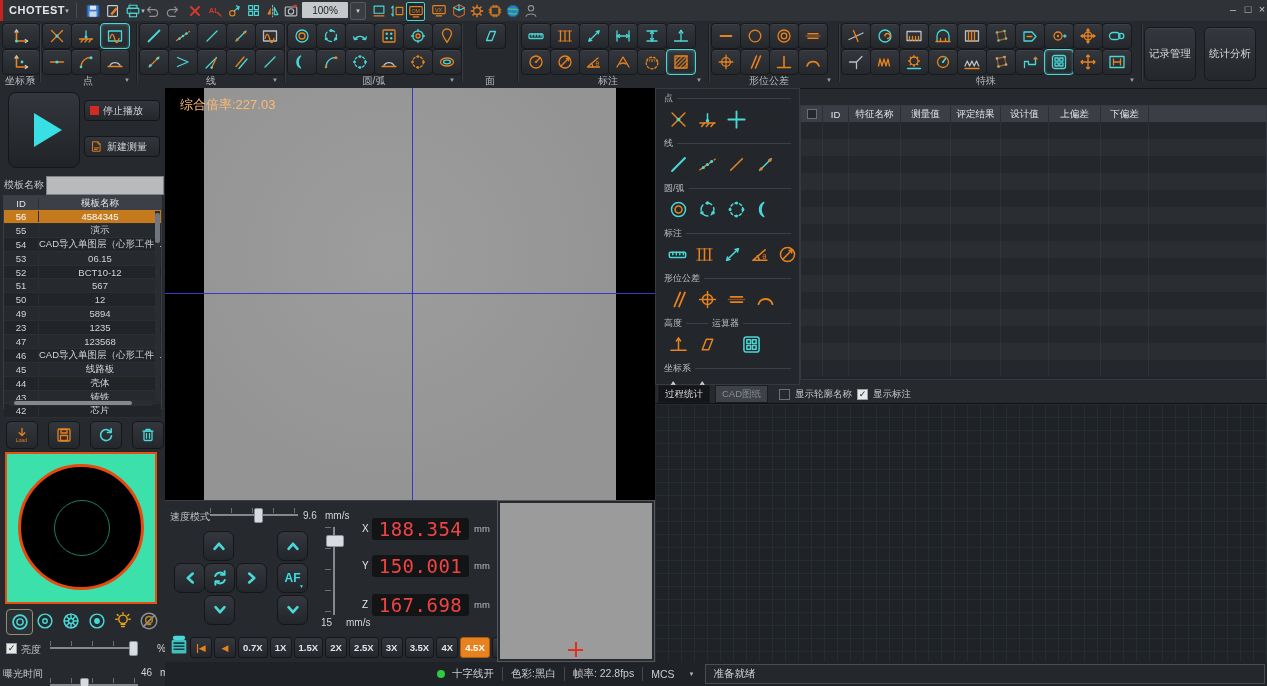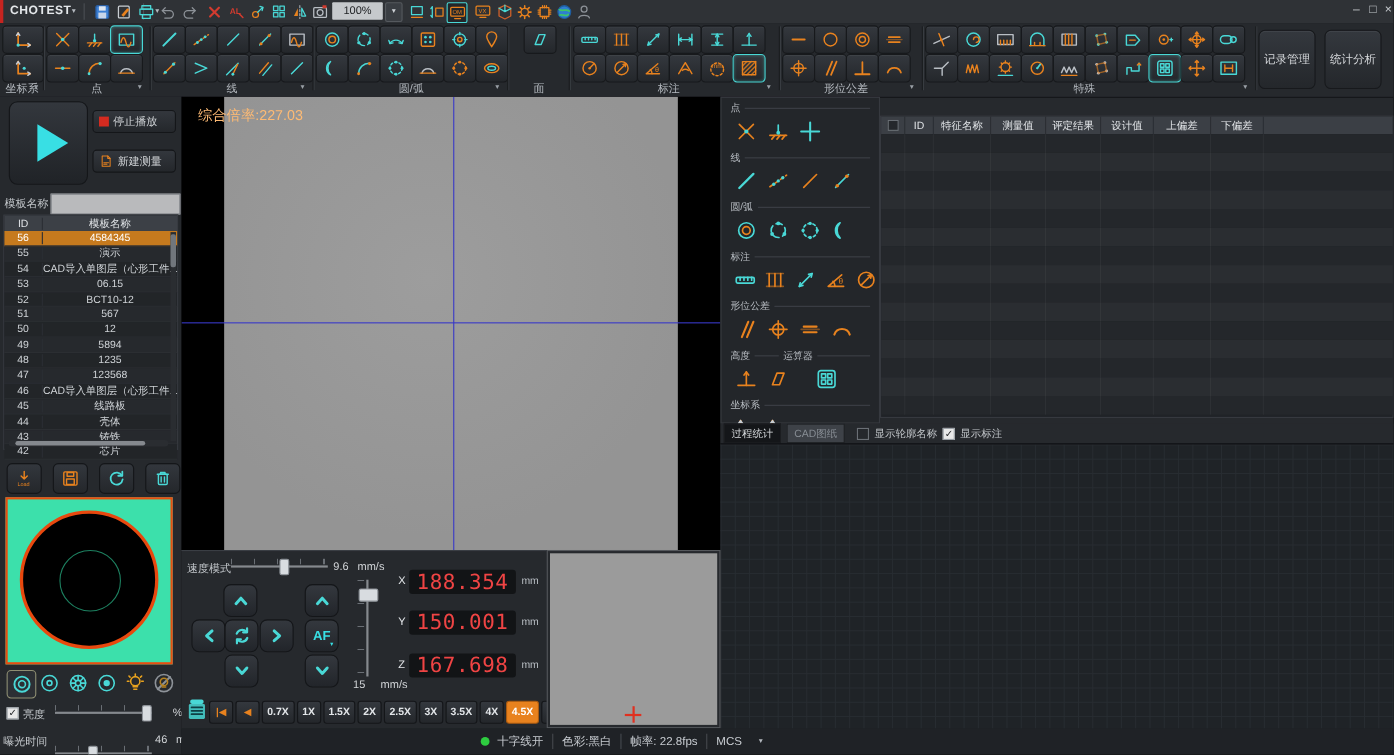--- a/index.html
+++ b/index.html
@@ -823,21 +823,21 @@
           </div>
           <div class="trow">
             <span class="c1">50</span>
             <span class="c2">12</span>
           </div>
           <div class="trow">
             <span class="c1">49</span>
             <span class="c2">5894</span>
           </div>
           <div class="trow">
-            <span class="c1">48</span>
+            <span class="c1">23</span>
             <span class="c2">1235</span>
           </div>
           <div class="trow">
             <span class="c1">47</span>
             <span class="c2">123568</span>
           </div>
           <div class="trow">
             <span class="c1">46</span>
             <span class="c2">CAD导入单图层（心形工件...</span>
           </div>
@@ -1514,15 +1514,18 @@
     <div style="width:272px;"></div>
     <div class="dot"></div>
     <span>十字线开</span>
     <div class="ssep"></div>
     <span>色彩:黑白</span>
     <div class="ssep"></div>
     <span>帧率: 22.8fps</span>
     <div class="ssep"></div>
     <span>MCS</span>
     <span style="font-size:6px;margin-left:14px;color:#b4b9bf;">▼</span>
+    <div id="readybox">
+      <span>准备就绪</span>
+    </div>
   </div>
 
 </div>
 
 </body></html>

